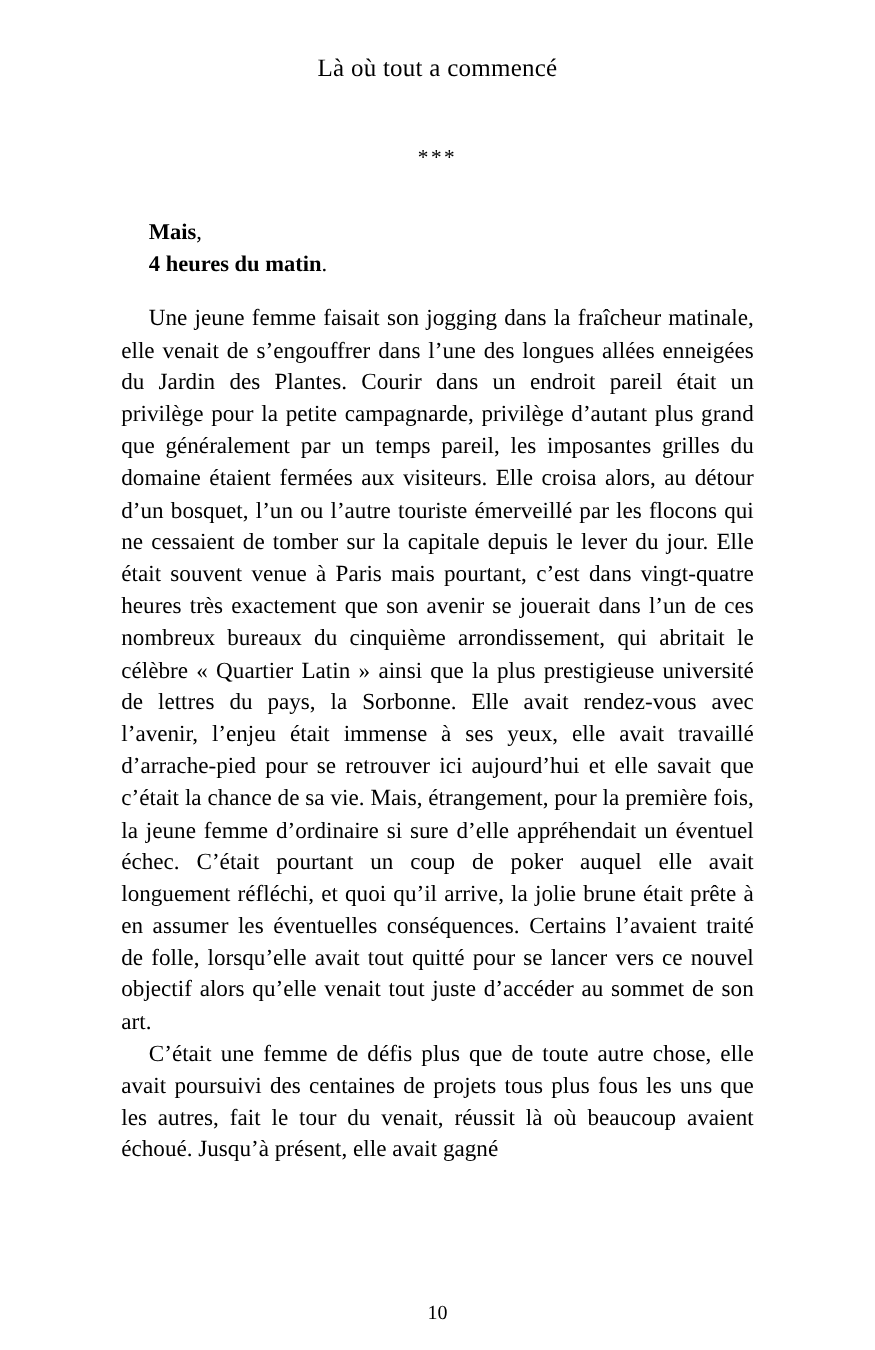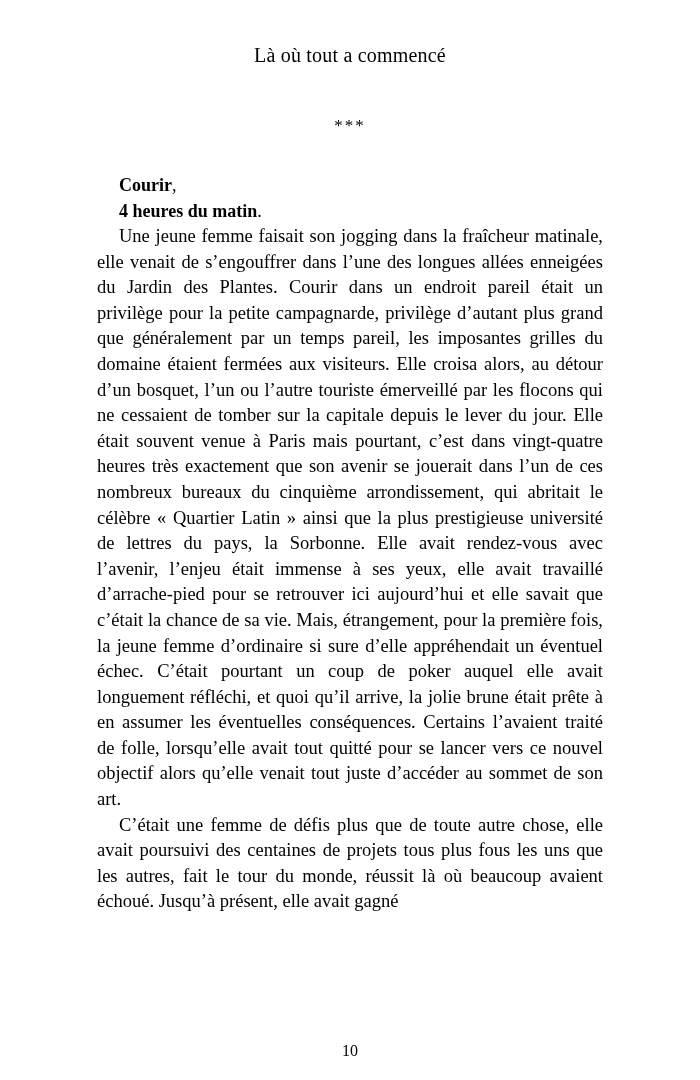--- a/index.html
+++ b/index.html
@@ -54,21 +54,21 @@
   }
   p.body-par {
     margin: 0;
     font-size: 18.5px;
     line-height: 25.6px;
     text-align: justify;
     text-indent: 22px;
     hyphens: none;
   }
   p.first-par {
-    margin-top: 0;
+    margin-top: 19px;
   }
   .folio {
     position: absolute;
     left: 0;
     right: 0;
     bottom: 64px;
     text-align: center;
     font-size: 16px;
     font-family: "Liberation Serif", serif;
   }
@@ -78,24 +78,24 @@
 
 <div class="page">
 
   <div class="running-head">Là où tout a commencé</div>
 
   <div class="separator">***</div>
 
   <div class="text-block">
 
     <div class="dateline">
-      <span class="line"><span>Courir</span><span class="thin">,</span></span>
+      <span class="line"><span>Mais</span><span class="thin">,</span></span>
       <span class="line"><span>4 heures du matin</span><span class="thin">.</span></span>
     </div>
 
     <p class="body-par first-par">Une jeune femme faisait son jogging dans la fraîcheur matinale, elle venait de s’engouffrer dans l’une des longues allées enneigées du Jardin des Plantes. Courir dans un endroit pareil était un privilège pour la petite campagnarde, privilège d’autant plus grand que généralement par un temps pareil, les imposantes grilles du domaine étaient fermées aux visiteurs. Elle croisa alors, au détour d’un bosquet, l’un ou l’autre touriste émerveillé par les flocons qui ne cessaient de tomber sur la capitale depuis le lever du jour. Elle était souvent venue à Paris mais pourtant, c’est dans vingt-quatre heures très exactement que son avenir se jouerait dans l’un de ces nombreux bureaux du cinquième arrondissement, qui abritait le célèbre « Quartier Latin » ainsi que la plus prestigieuse université de lettres du pays, la Sorbonne. Elle avait rendez-vous avec l’avenir, l’enjeu était immense à ses yeux, elle avait travaillé d’arrache-pied pour se retrouver ici aujourd’hui et elle savait que c’était la chance de sa vie. Mais, étrangement, pour la première fois, la jeune femme d’ordinaire si sure d’elle appréhendait un éventuel échec. C’était pourtant un coup de poker auquel elle avait longuement réfléchi, et quoi qu’il arrive, la jolie brune était prête à en assumer les éventuelles conséquences. Certains l’avaient traité de folle, lorsqu’elle avait tout quitté pour se lancer vers ce nouvel objectif alors qu’elle venait tout juste d’accéder au sommet de son art.</p>
-    <p class="body-par">C’était une femme de défis plus que de toute autre chose, elle avait poursuivi des centaines de projets tous plus fous les uns que les autres, fait le tour du monde, réussit là où beaucoup avaient échoué. Jusqu’à présent, elle avait gagné</p>
+    <p class="body-par">C’était une femme de défis plus que de toute autre chose, elle avait poursuivi des centaines de projets tous plus fous les uns que les autres, fait le tour du venait, réussit là où beaucoup avaient échoué. Jusqu’à présent, elle avait gagné</p>
 
   </div>
 
   <div class="folio">10</div>
 
 </div>
 
 </body></html>

